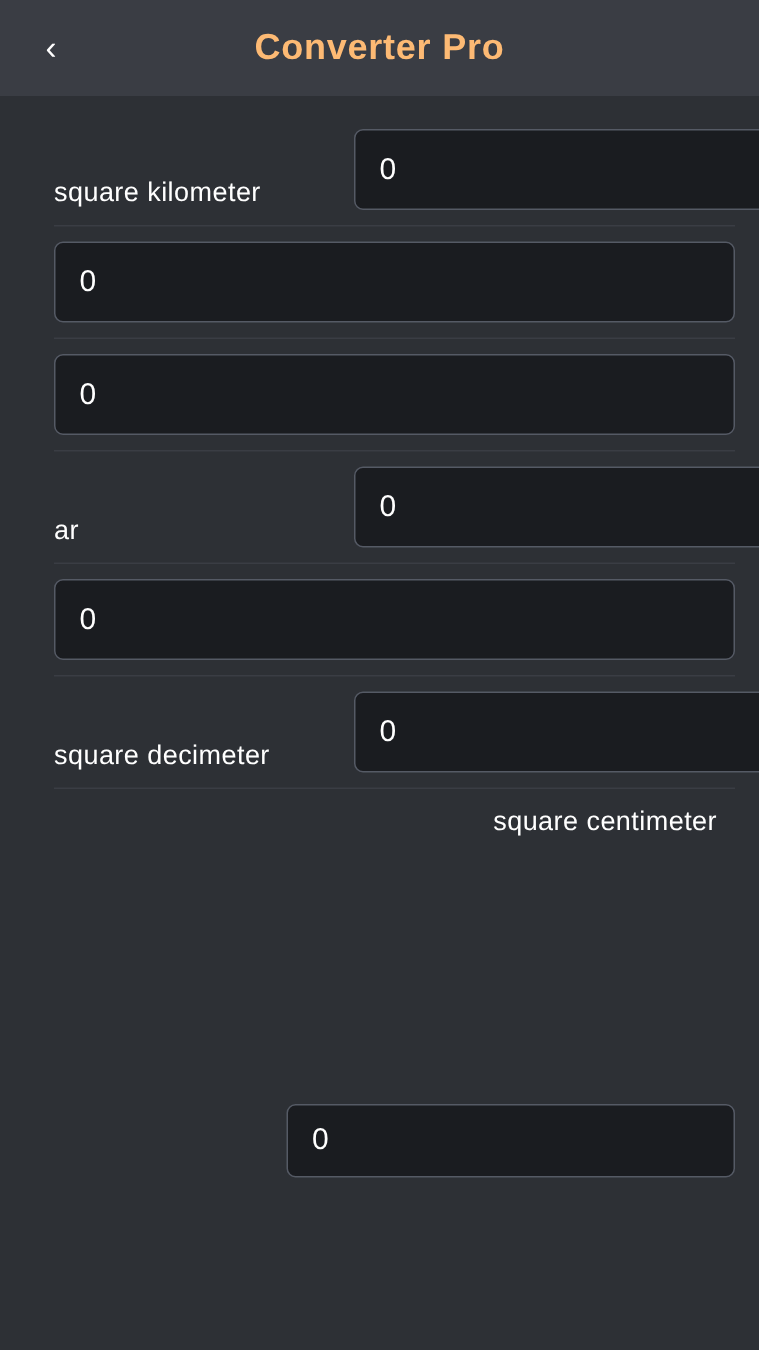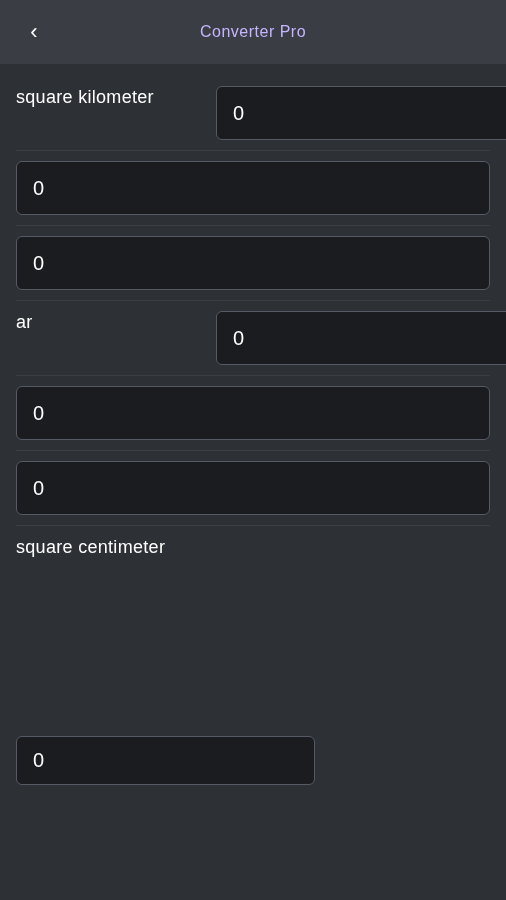--- a/index.html
+++ b/index.html
@@ -36,40 +36,41 @@
       width: 36px;
       height: 36px;
       z-index: 1;
     }
 
     .header-title {
       position: absolute;
       left: 0;
       right: 0;
       text-align: center;
-      font-size: 16px;
-      font-weight: 400;
+      font-size: 24px;
+      font-weight: 700;
       letter-spacing: 0.5px;
-      color: #c4b5fd;
+      color: #fdba74;
       pointer-events: none;
     }
 
     .content {
       padding: 12px 16px;
       display: flex;
       flex-direction: column;
       gap: 0;
     }
 
     .converter-row {
       display: flex;
-      align-items: flex-start;
+      align-items: flex-end;
       padding: 10px 0;
       border-bottom: 1px solid #3a3d44;
       min-height: 72px;
+      margin-left: 20px;
     }
 
     .converter-row:last-child {
       border-bottom: none;
       flex-direction: column;
     }
 
     .unit-label {
       flex: 0 0 200px;
       font-size: 18px;
@@ -115,19 +116,20 @@
       <input type="text" class="unit-input" value="0" style="">
     </div>
     <div class="converter-row">
       <div class="unit-label">ar</div>
       <input type="text" class="unit-input" value="0" style="">
     </div>
     <div class="converter-row">
       <input type="text" class="unit-input" value="0" style="">
     </div>
     <div class="converter-row">
+      <div class="unit-label">square decimeter</div>
       <input type="text" class="unit-input" value="0" style="">
     </div>
     <div class="converter-row">
       <div class="unit-label">square centimeter</div>
       <input type="text" class="unit-input" value="0" style="">
     </div>
   </div>
 
 </body></html>

